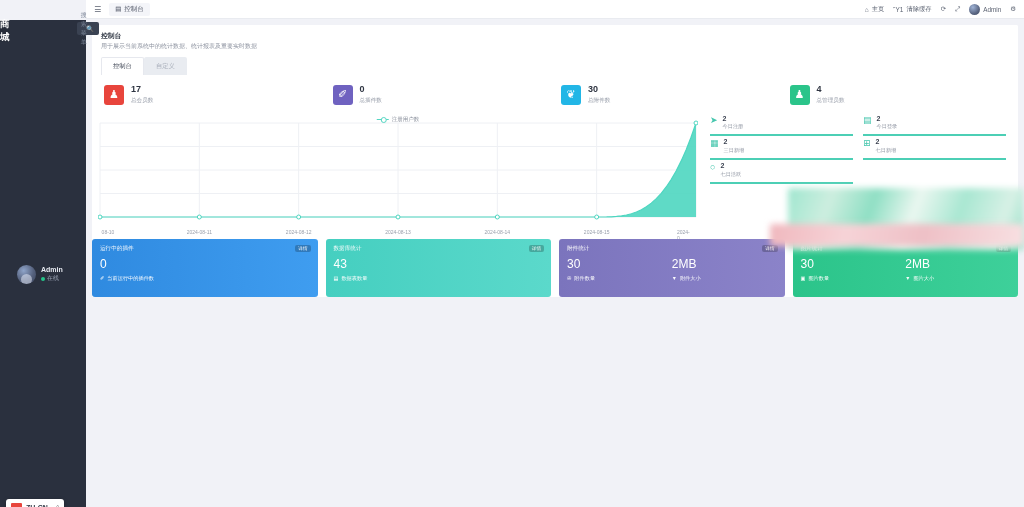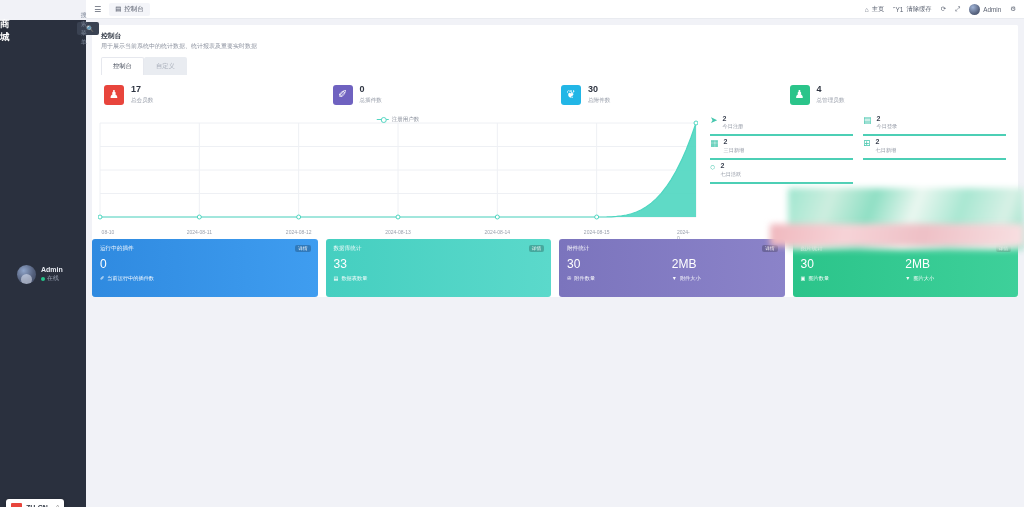--- a/index.html
+++ b/index.html
@@ -448,21 +448,21 @@
                     </div>
                   </div>
                   <div class="bc-col"></div>
                 </div>
               </div>
               <div class="bigcard c-teal">
                 <div class="bc-title">数据库统计</div>
                 <div class="bc-badge">详情</div>
                 <div class="bc-body">
                   <div class="bc-col">
-                    <div class="bc-num">33</div>
+                    <div class="bc-num">43</div>
                     <div class="bc-sub">
                       <span>▤</span>
                       <span>数据表数量</span>
                     </div>
                   </div>
                 </div>
               </div>
               <div class="bigcard c-purple">
                 <div class="bc-title">附件统计</div>
                 <div class="bc-badge">详情</div>

